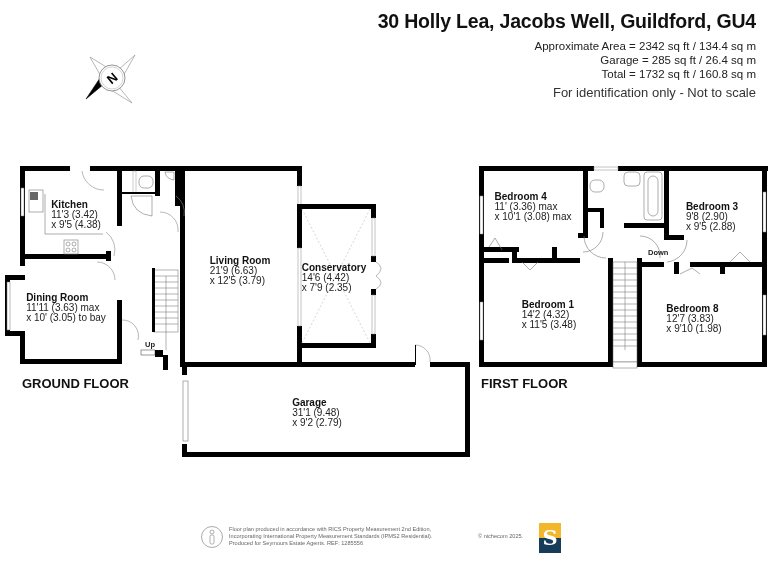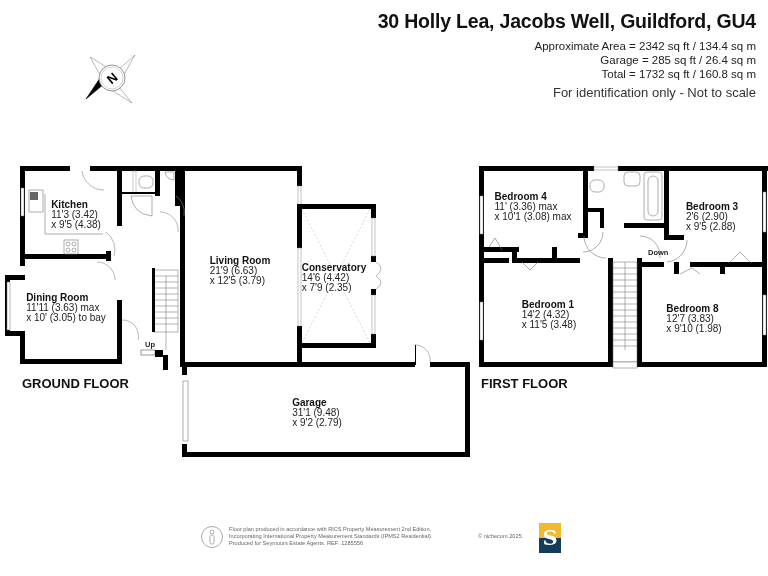--- a/index.html
+++ b/index.html
@@ -244,21 +244,21 @@
 <div class="small-lbl" style="left:145px; top:340px">Up</div>
 <div class="floor-lbl" style="left:22px; top:376px">GROUND FLOOR</div>
 
 <div class="lbl" style="left:533px; top:192px">
   <div class="rn">Bedroom 4</div>
   <div>11' (3.36) max</div>
   <div>x 10'1 (3.08) max</div>
 </div>
 <div class="lbl" style="left:712px; top:202px">
   <div class="rn">Bedroom 3</div>
-  <div>2'6 (2.90)</div>
+  <div>9'8 (2.90)</div>
   <div>x 9'5 (2.88)</div>
 </div>
 <div class="lbl" style="left:549px; top:300px">
   <div class="rn">Bedroom 1</div>
   <div>14'2 (4.32)</div>
   <div>x 11'5 (3.48)</div>
 </div>
 <div class="lbl" style="left:694px; top:304px">
   <div class="rn">Bedroom 8</div>
   <div>12'7 (3.83)</div>

